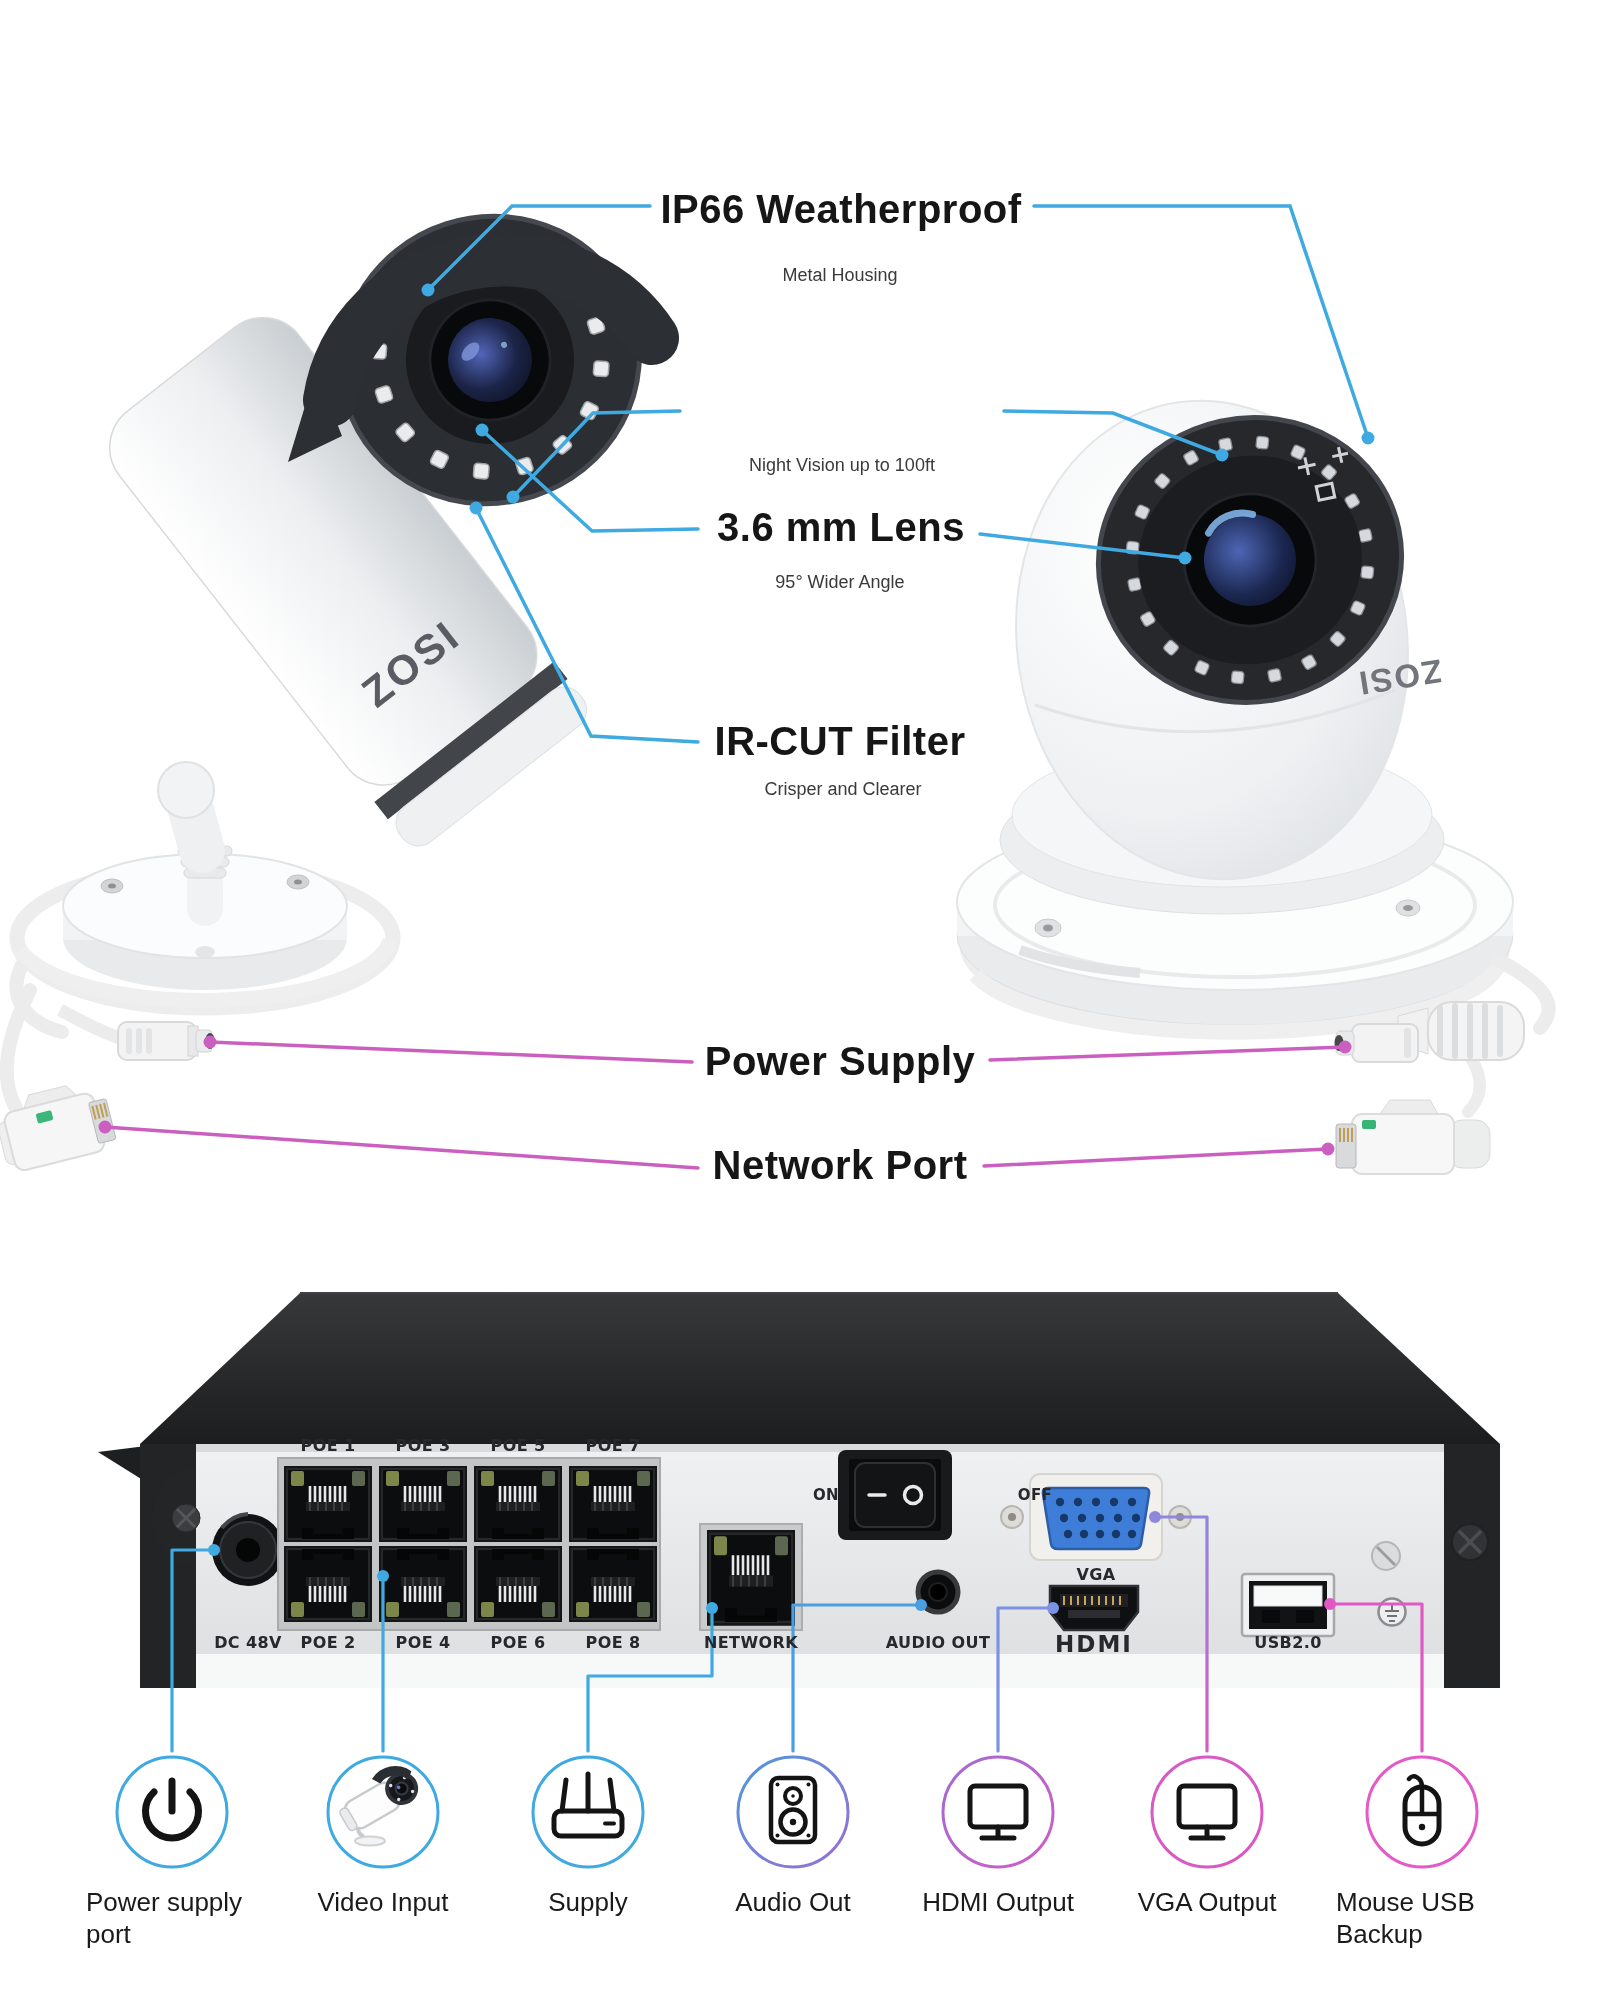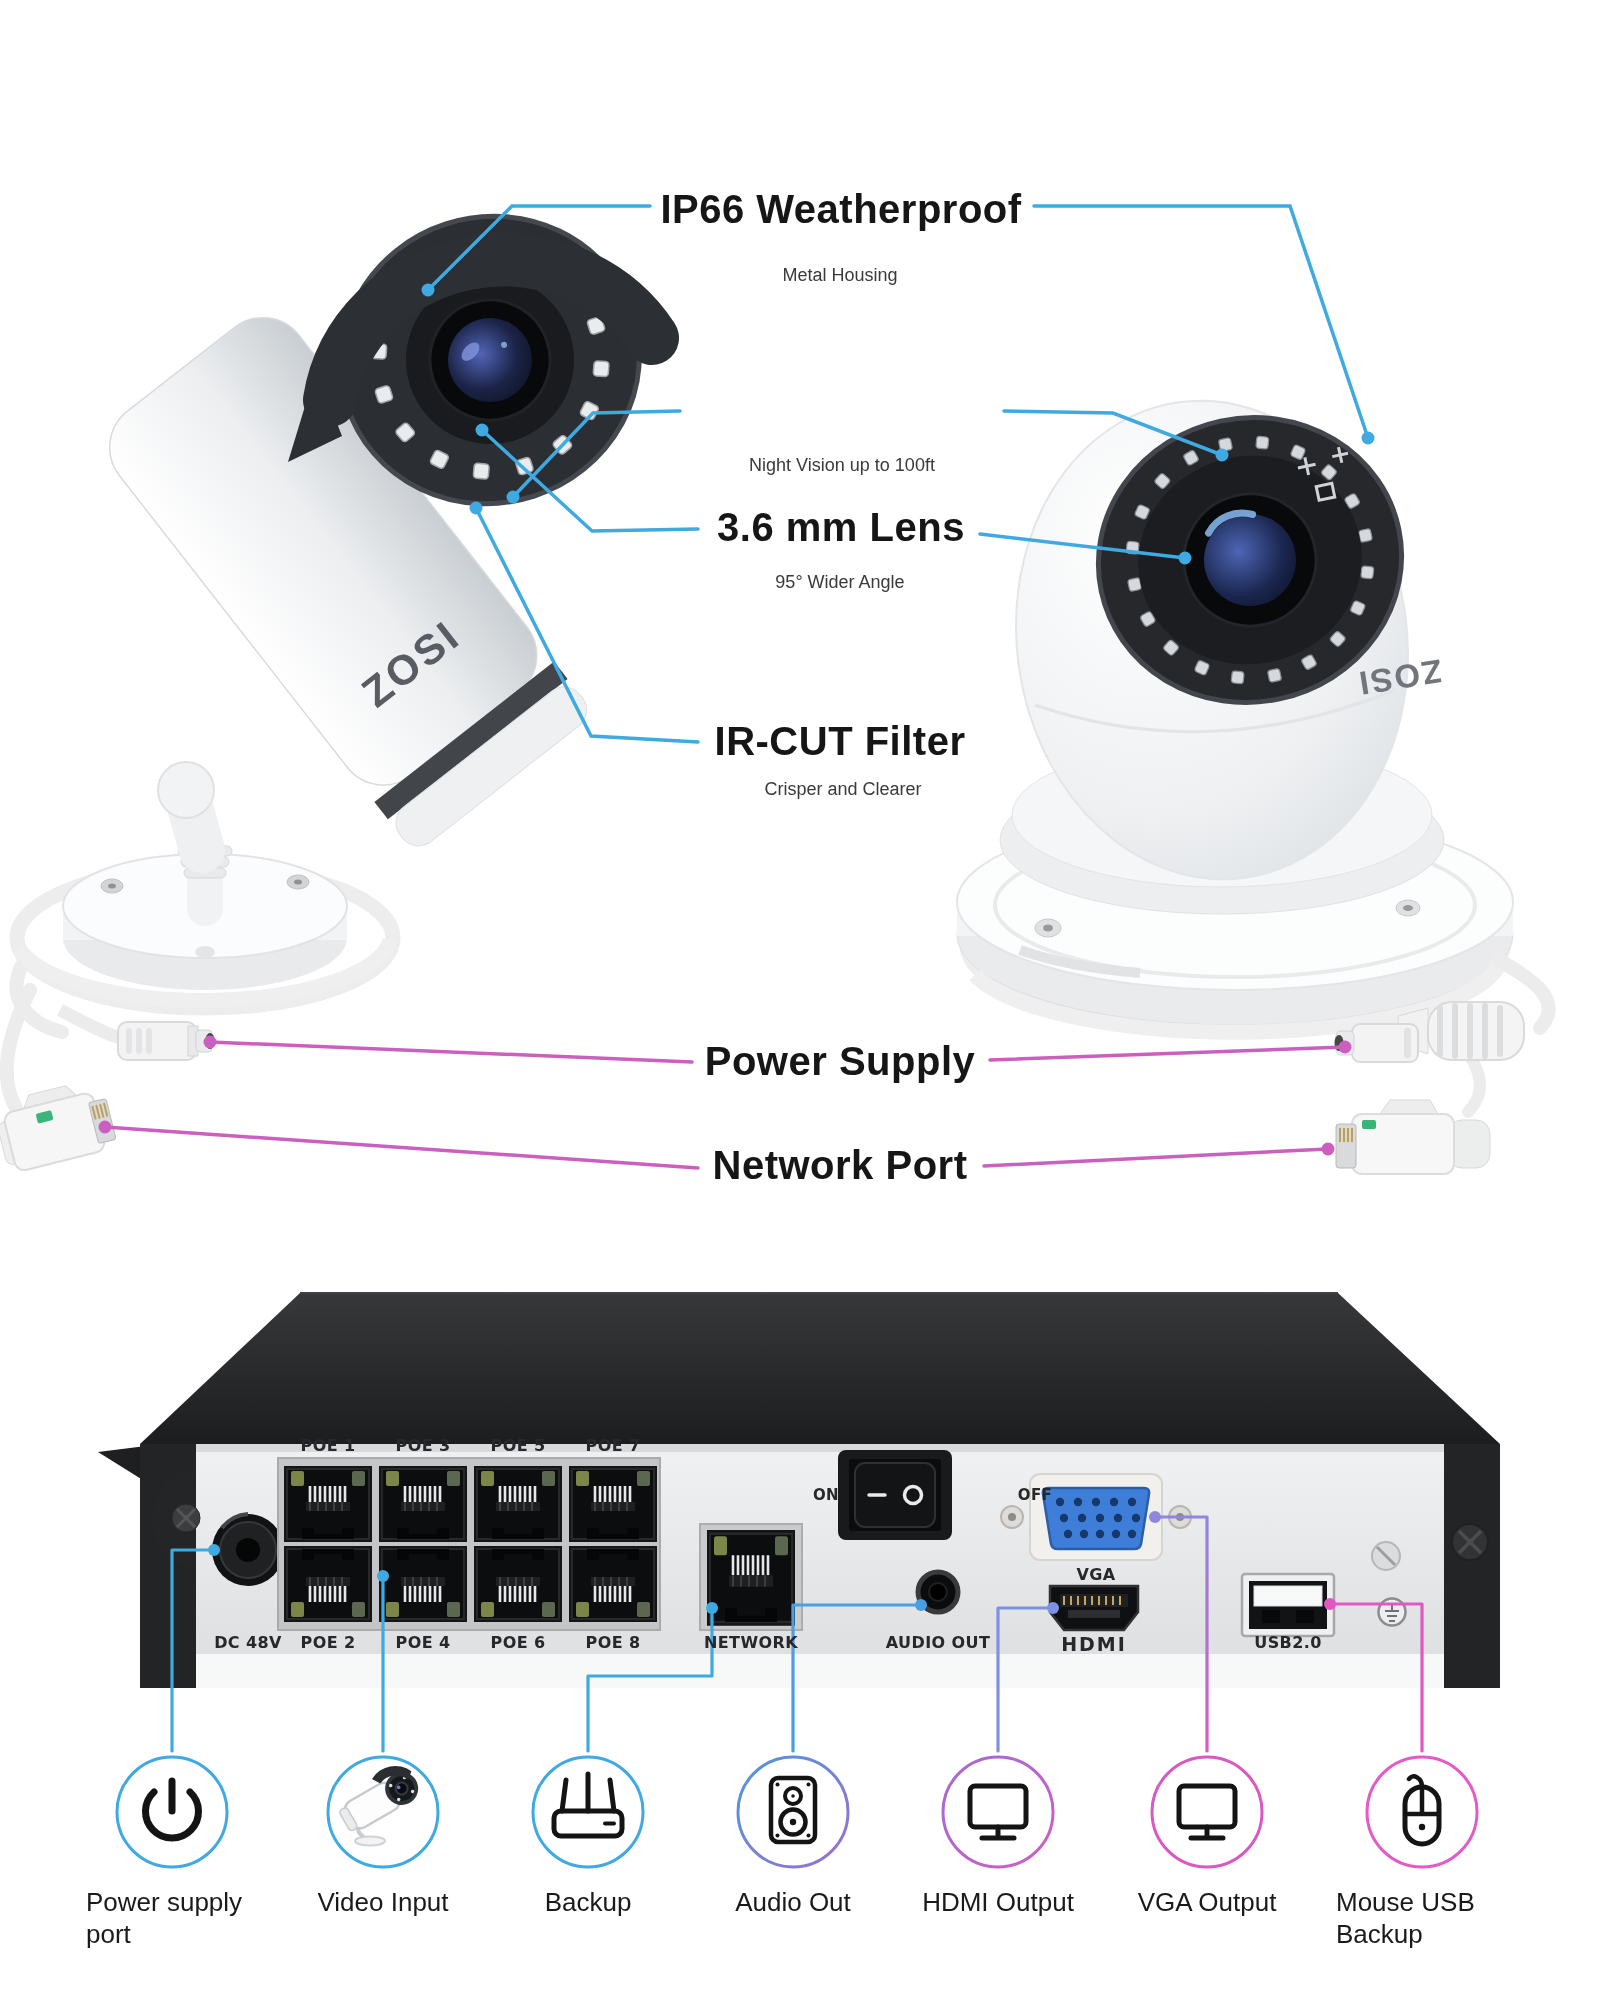--- a/index.html
+++ b/index.html
@@ -7,21 +7,21 @@
   #canvas{position:relative;width:1600px;height:2000px;overflow:hidden;background:#fff;}
   svg.scene{position:absolute;left:0;top:0;}
   .ct{position:absolute;transform:translateX(-50%);white-space:nowrap;text-align:center;
       font-size:40px;font-weight:600;color:#161616;letter-spacing:.5px;}
   .cs{position:absolute;transform:translateX(-50%);white-space:nowrap;text-align:center;
       font-size:18px;font-weight:400;color:#3a3a3a;}
   .pl{position:absolute;transform:translate(-50%,-50%);white-space:nowrap;
       font-family:"DejaVu Sans",sans-serif;font-weight:bold;font-size:16px;
       color:#26282b;letter-spacing:.4px;}
   .pl.sw{font-size:15px;margin-left:16px;}
-  .pl.hdmi{font-size:19px;letter-spacing:2px;}
+  .pl.hdmi{font-size:23px;letter-spacing:2px;}
   .legend-item{position:absolute;top:1753px;width:180px;display:flex;flex-direction:column;align-items:center;}
   .legend-label{margin-top:16px;font-size:26px;color:#1a1a1a;line-height:1.22;max-width:172px;}
 </style>
 </head>
 <body>
 
 <div id="canvas">
 
 <svg class="scene" width="1600" height="2000" viewBox="0 0 1600 2000">
   <defs>
@@ -449,21 +449,21 @@
   <div class="legend-label">Video Input</div>
 </div>
 
 <div class="legend-item" style="left:498px">
   <svg width="118" height="118" viewBox="0 0 118 118">
     <circle cx="59" cy="59" r="55" fill="#ffffff" stroke="#3FA9E1" stroke-width="3"></circle>
     <path d="M37,27 L33,58 M59,21 V58 M81,27 L85,58" stroke="#141414" stroke-width="5" fill="none" stroke-linecap="round"></path>
     <rect x="25" y="58" width="68" height="25" rx="7" fill="none" stroke="#141414" stroke-width="5"></rect>
     <path d="M76,70.5 H85" stroke="#141414" stroke-width="4" stroke-linecap="round"></path>
   </svg>
-  <div class="legend-label">Backup</div>
+  <div class="legend-label">Supply</div>
 </div>
 
 <div class="legend-item" style="left:703px">
   <svg width="118" height="118" viewBox="0 0 118 118">
     <defs>
           <linearGradient id="lgAudio" x1="0" y1="0" x2="1" y2="1">
       <stop offset="0" stop-color="#4E97DF"></stop>
             <stop offset="1" stop-color="#9A6FD2"></stop>
           </linearGradient>
         </defs>

